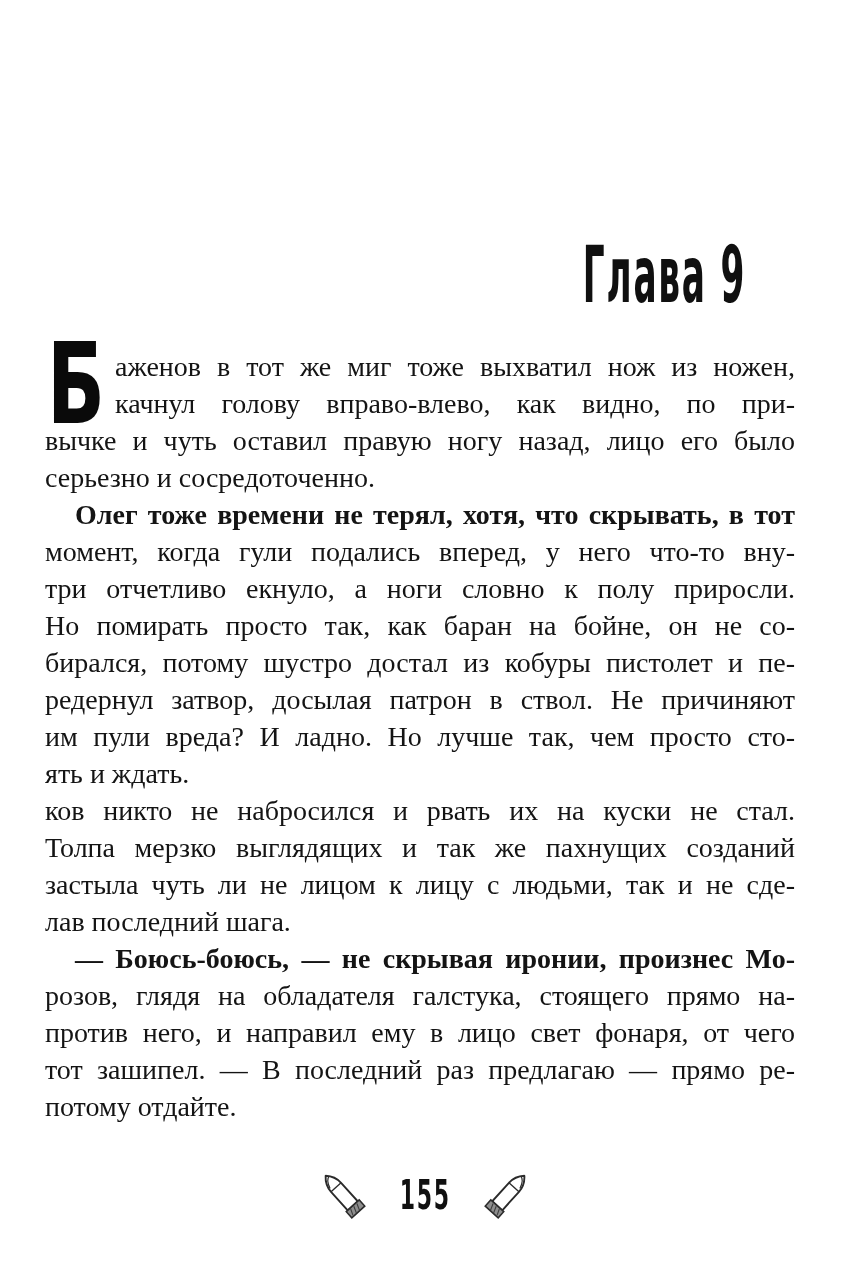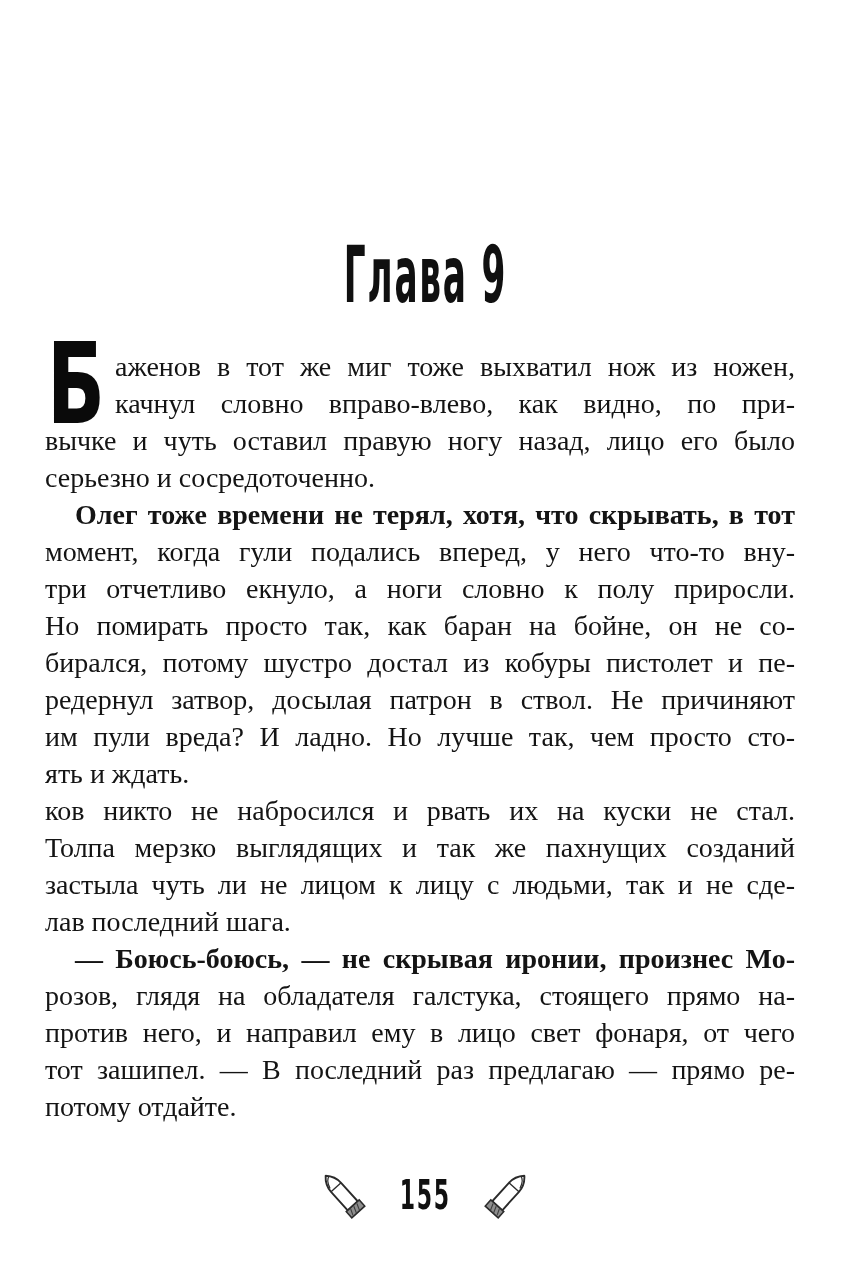--- a/index.html
+++ b/index.html
@@ -15,21 +15,21 @@
     background: #ffffff;
     overflow: hidden;
   }
 
   
   .chapter-heading {
     position: absolute;
     top: 242px;
     left: 0;
     width: 100%;
-    text-align: center;
+    text-align: right;
   }
   .condensed {
     display: inline-block;
     font-family: "DejaVu Sans", sans-serif;
     font-weight: bold;
     font-size: 78px;
     line-height: 66px;
     letter-spacing: 4px;
     color: #101010;
     transform: scaleX(0.44);
@@ -106,21 +106,21 @@
 <div class="page">
 
   <div class="chapter-heading">
     <span class="condensed">Глава 9</span>
   </div>
 
   <div class="text-block" id="text-block">
       <div class="paragraph">
         <span class="drop-cap">Б</span>
         <div class="line dc-pad">аженов в тот же миг тоже выхватил нож из ножен,</div>
-        <div class="line dc-pad">качнул словно вправо-влево, как видно, по при-</div>
+        <div class="line dc-pad">качнул голову вправо-влево, как видно, по при-</div>
         <div class="line">вычке и чуть оставил правую ногу назад, лицо его было</div>
         <div class="line last">серьезно и сосредоточенно.</div>
       </div>
       <div class="paragraph">
         <div class="line first-indent">Олег тоже времени не терял, хотя, что скрывать, в тот</div>
         <div class="line">момент, когда гули подались вперед, у него что-то вну-</div>
         <div class="line">три отчетливо екнуло, а ноги словно к полу приросли.</div>
         <div class="line">Но помирать просто так, как баран на бойне, он не со-</div>
         <div class="line">бирался, потому шустро достал из кобуры пистолет и пе-</div>
         <div class="line">редернул затвор, досылая патрон в ствол. Не причиняют</div>

